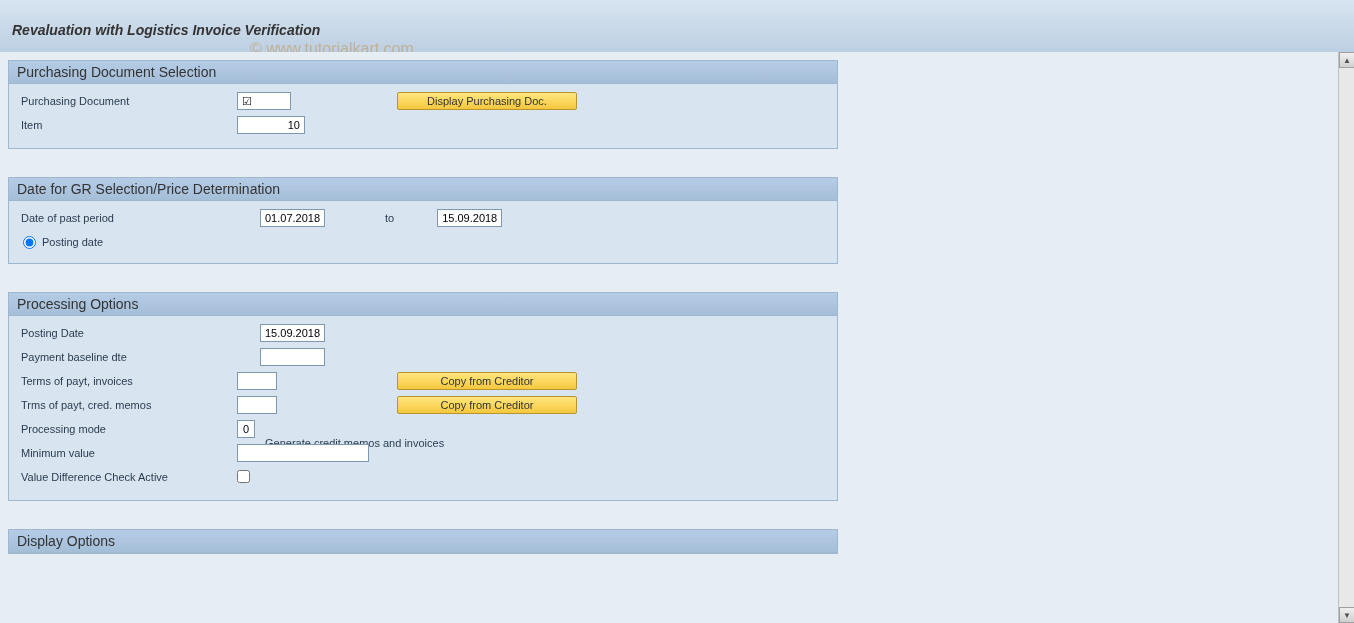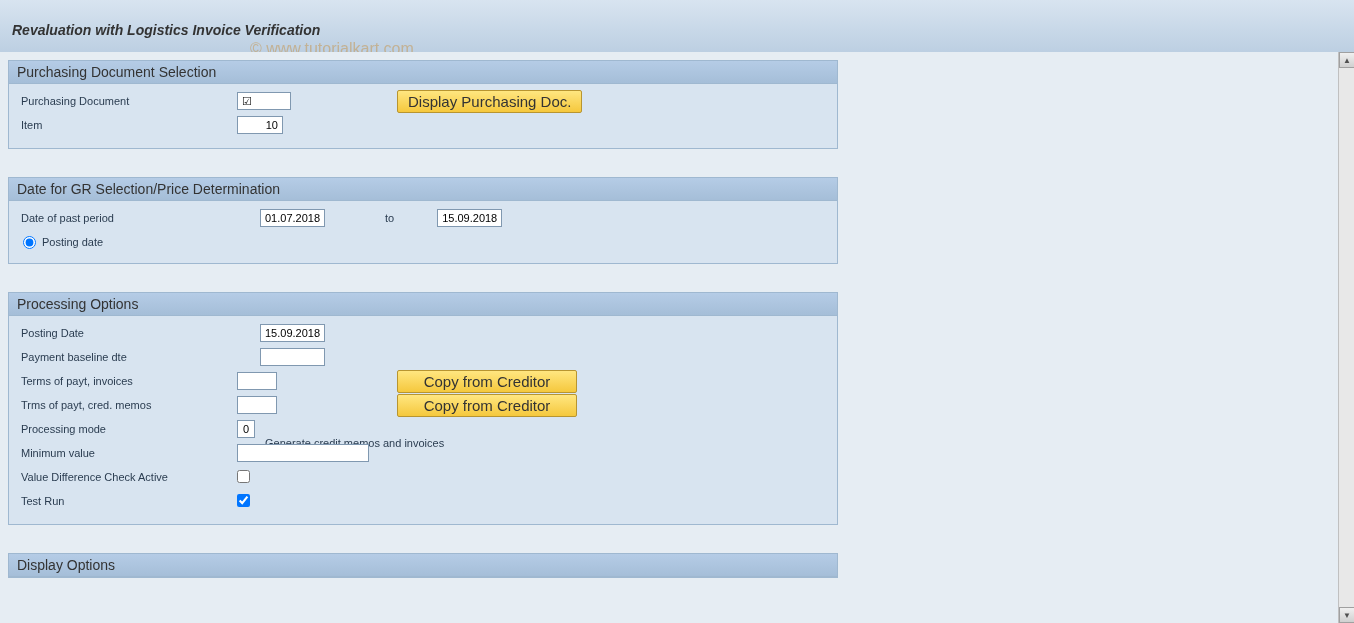--- a/index.html
+++ b/index.html
@@ -90,40 +90,40 @@
     }
     .form-input {
       border: 1px solid #8098b0;
       background: #fff;
       height: 18px;
       padding: 1px 4px;
       font-size: 11px;
       font-family: Arial, sans-serif;
     }
     .form-input.small {
-      width: 46px;
+      width: 68px;
       text-align: right;
     }
     .form-input.medium {
       width: 65px;
       margin-left: 23px;
     }
     .form-input.tiny {
       width: 18px;
       text-align: center;
     }
     .form-input.pd {
       width: 54px;
     }
     .yellow-btn {
       background: linear-gradient(to bottom, #ffe680, #f5c83d);
       border: 1px solid #b89530;
       border-radius: 2px;
       padding: 2px 10px;
-      font-size: 15px;
+      font-size: 11px;
       cursor: pointer;
       min-width: 180px;
       text-align: center;
       color: #333;
     }
     .to-label {
       margin: 0 20px;
       color: #2a3c50;
     }
     .radio-row {
@@ -269,24 +269,20 @@
           <span class="static-text">Generate credit memos and invoices</span>
         </div>
         <div class="form-row">
           <span class="form-label">Minimum value</span>
           <input class="form-input" style="width: 132px;" value="">
         </div>
         <div class="form-row">
           <span class="form-label">Value Difference Check Active</span>
           <span class="checkbox-cell"><input type="checkbox" style=""></span>
         </div>
-        <div class="form-row">
-          <span class="form-label">Test Run</span>
-          <span class="checkbox-cell"><input type="checkbox" checked="" style=""></span>
-        </div>
       </div>
     </div>
 
     <div class="section" style="margin-bottom:0;">
       <div class="section-header">Display Options</div>
     </div>
 
   </div>
 </div>
 

